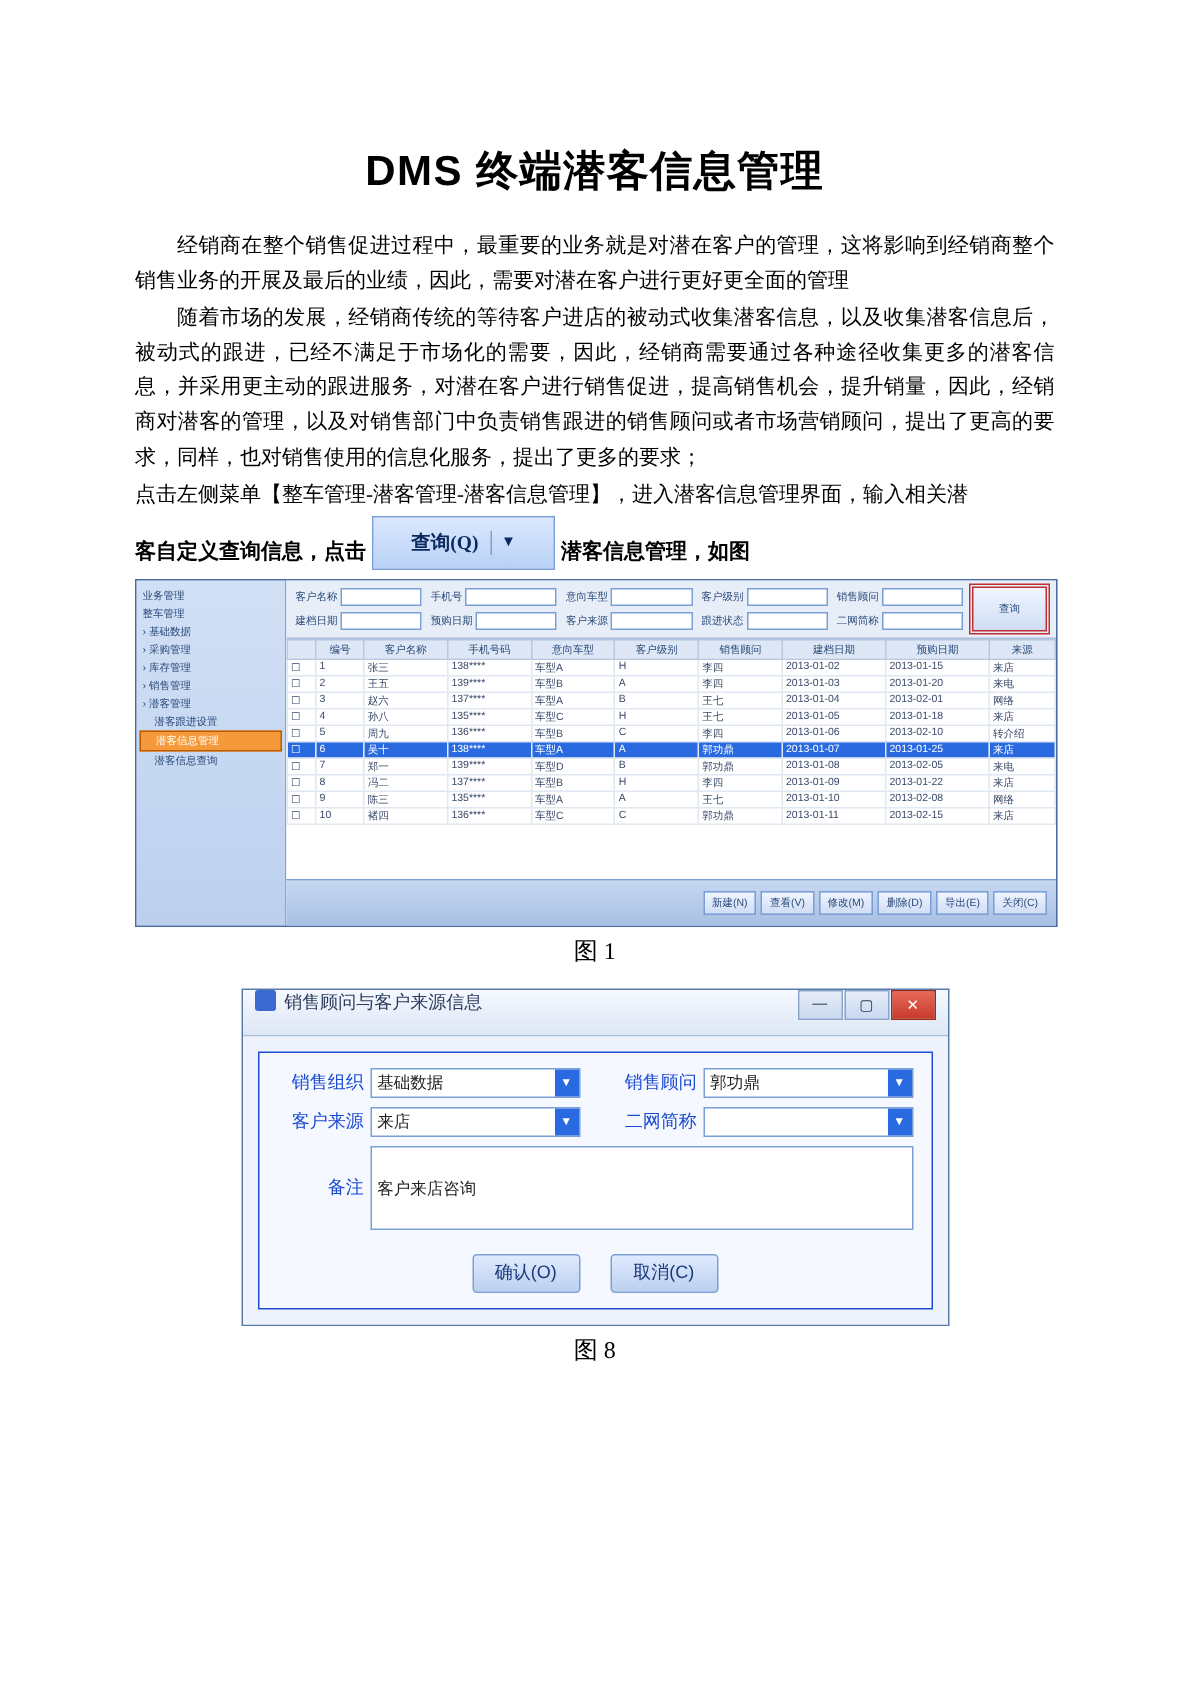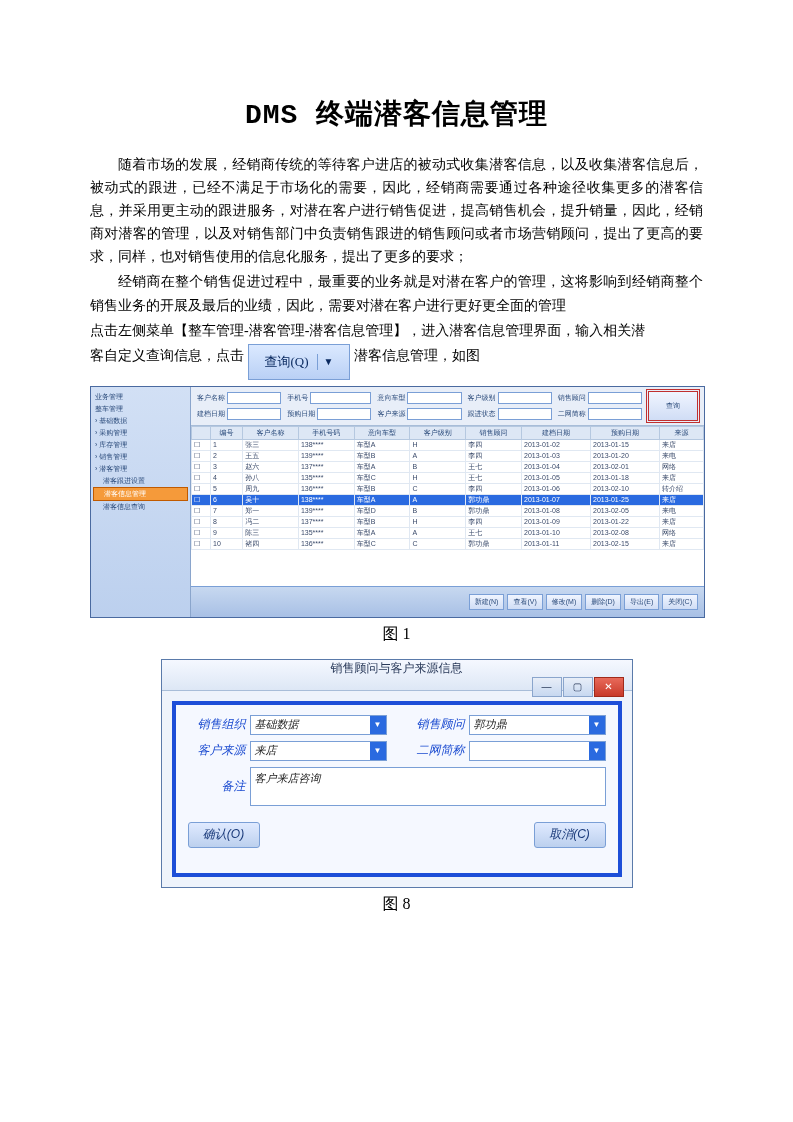--- a/index.html
+++ b/index.html
@@ -8,54 +8,55 @@
     background: #fff;
     font-family: "SimSun", "宋体", serif;
     width: 793px;
   }
   .page {
     padding: 95px 90px 60px 90px;
     box-sizing: border-box;
   }
   h1 {
     text-align: center;
-    font-family: Liberation Mono, monospace;
+    font-family: Liberation Sans, sans-serif;
     font-size: 28px;
     font-weight: bold;
     margin: 0 0 20px 0;
     letter-spacing: 1px;
   }
   p {
     margin: 0 0 2px 0;
     font-size: 14px;
     line-height: 1.65;
     text-align: justify;
     text-indent: 2em;
   }
   p.no-indent { text-indent: 0; }
   .inline-img-row {
     display: flex;
-    align-items: flex-start;
+    align-items: flex-end;
     font-size: 14px;
     line-height: 1.65;
     flex-wrap: wrap;
     margin-bottom: 2px;
+    font-weight: bold;
   }
   .inline-img-row span { white-space: pre; }
   .btn-blue {
     display: inline-flex;
     align-items: center;
     justify-content: center;
     height: 34px;
     min-width: 80px;
     background: linear-gradient(#dbe9ff, #b9d0f5);
     border: 1px solid #7a9fd6;
     color: #0a2a60;
     font-size: 13px;
-    padding: 0 10px;
+    padding: 0 20px;
     margin: 0 4px;
     position: relative;
   }
   .btn-blue.small { height: 28px; min-width: 60px; font-size: 12px; }
   .btn-blue .chev {
     border-left: 1px solid #7a9fd6;
     margin-left: 8px;
     padding-left: 6px;
     font-size: 10px;
   }
@@ -196,25 +197,24 @@
     width: 470px;
     margin: 6px auto 0 auto;
     border: 1px solid #5a7aaa;
     font-family: "Microsoft YaHei", sans-serif;
   }
   .shot2-title {
     height: 30px;
     background: linear-gradient(#f5f8ff, #dde7f5);
     border-bottom: 1px solid #a8bdd8;
     display: flex;
-    align-items: center;
+    align-items: flex-start;
     padding: 0 8px;
     font-size: 12px;
     color: #2a3a5a;
-    flex-direction: column;
   }
   .shot2-title .icon {
     width: 14px;
     height: 14px;
     margin-right: 6px;
     background: #3a6ad0;
     border-radius: 2px;
     position: relative;
   }
   .shot2-title .winbtns {
@@ -236,23 +236,22 @@
     background: linear-gradient(#e86a5a, #c83a2a);
     color: #fff;
     border-color: #a02a1a;
   }
   .shot2-body {
     background: #eef3fb;
     padding: 10px;
   }
   .shot2-inner {
     background: #f5f8ff;
-    border: 4px solid #1d4ed8;
+    border: 1px solid #1d4ed8;
     padding: 10px 12px;
-    font-style: italic;
   }
   .shot2-row {
     display: flex;
     align-items: center;
     margin-bottom: 6px;
     font-size: 12px;
   }
   .shot2-row .lbl {
     width: 58px;
     text-align: right;
@@ -278,49 +277,49 @@
     bottom: 0;
     width: 16px;
     background: #2a6ae0;
     display: flex;
     align-items: center;
     justify-content: center;
     color: #fff;
     font-size: 8px;
   }
   .shot2-row .gap { width: 20px; }
-  .shot2-row.memo .fld { height: 34px; align-items: flex-start; padding-top: 3px; }
+  .shot2-row.memo .fld { height: 34px; align-items: flex-start; padding-top: 20px; }
   .shot2-btns {
     display: flex;
-    justify-content: space-between;
+    justify-content: center;
     gap: 20px;
     margin-top: 16px;
-    margin-bottom: 15px;
+    margin-bottom: 0;
   }
   .shot2-btns .db {
     width: 70px;
     height: 24px;
     background: linear-gradient(#e0eaff, #bcd0ee);
     border: 1px solid #7a9fd6;
     border-radius: 3px;
     font-size: 12px;
     color: #1a3a7a;
     display: flex;
     align-items: center;
     justify-content: center;
   }
 </style>
 </head>
 <body>
 
 <div class="page">
   <h1>DMS 终端潜客信息管理</h1>
 
+  <p>经销商在整个销售促进过程中，最重要的业务就是对潜在客户的管理，这将影响到经销商整个销售业务的开展及最后的业绩，因此，需要对潜在客户进行更好更全面的管理</p>
   <p>随着市场的发展，经销商传统的等待客户进店的被动式收集潜客信息，以及收集潜客信息后，被动式的跟进，已经不满足于市场化的需要，因此，经销商需要通过各种途径收集更多的潜客信息，并采用更主动的跟进服务，对潜在客户进行销售促进，提高销售机会，提升销量，因此，经销商对潜客的管理，以及对销售部门中负责销售跟进的销售顾问或者市场营销顾问，提出了更高的要求，同样，也对销售使用的信息化服务，提出了更多的要求；</p>
-  <p>经销商在整个销售促进过程中，最重要的业务就是对潜在客户的管理，这将影响到经销商整个销售业务的开展及最后的业绩，因此，需要对潜在客户进行更好更全面的管理</p>
   <p class="no-indent">点击左侧菜单【整车管理-潜客管理-潜客信息管理】，进入潜客信息管理界面，输入相关潜</p>
 
   <div class="inline-img-row">
     <span>客自定义查询信息，点击</span>
     <span class="btn-blue">
       <span>查询(Q)</span>
       <span class="chev">▼</span>
     </span>
     <span>潜客信息管理，如图</span>
   </div>

